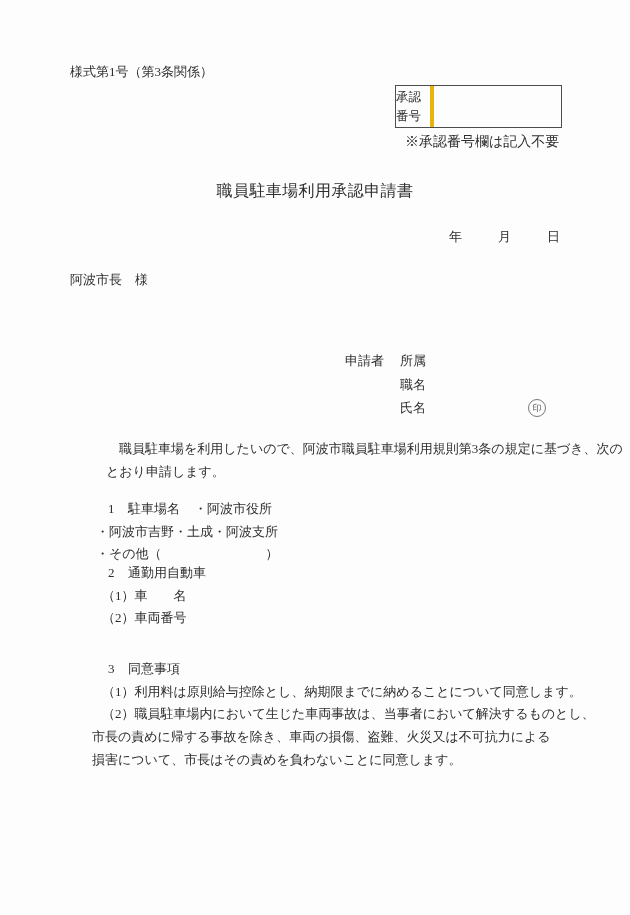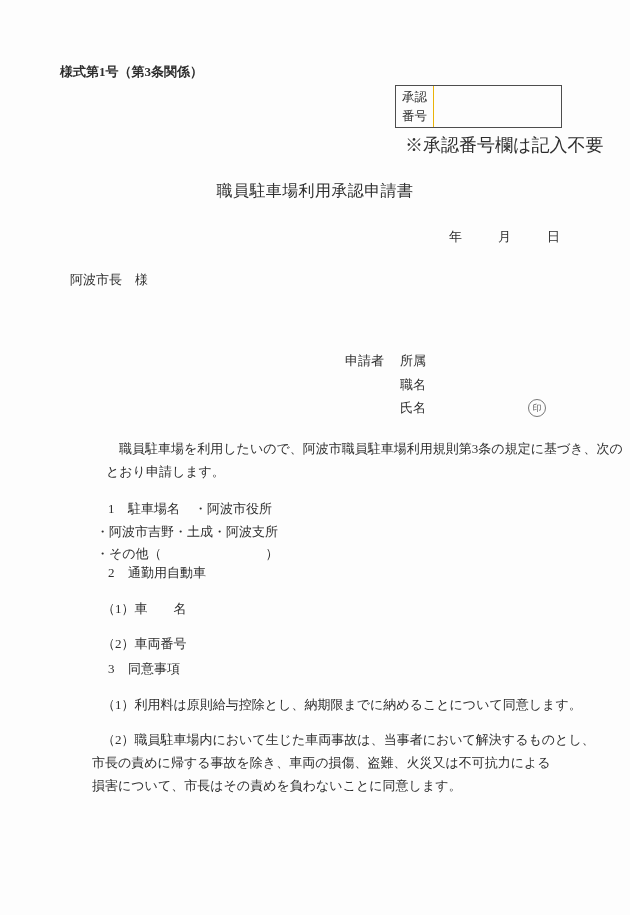--- a/index.html
+++ b/index.html
@@ -13,48 +13,46 @@
     height: 915px;
     background: #fdfdfd;
     font-family: "Liberation Serif", "DejaVu Serif", serif;
     color: #2d2d2d;
     font-size: 13px;
     overflow: hidden;
   }
   .abs { position: absolute; }
 
   .form-number {
-    left: 60px; top: 62px;
+    left: 70px; top: 62px;
     line-height: 20px;
     white-space: pre;
-    font-weight: bold;
   }
 
   .approval-box {
     left: 395px; top: 85px;
     width: 167px; height: 43px;
     border: 1px solid #4d4d4d;
     display: flex;
     box-sizing: border-box;
     background: #fdfdfd;
   }
   .approval-label {
     width: 38px;
-    border-right: 1px solid #eab308;
+    border-right: 4px solid #eab308;
     box-sizing: border-box;
-    text-align: center;
     font-size: 12.5px;
     line-height: 18.5px;
     padding-top: 2px;
   }
   .approval-value { flex: 1; }
 
   .approval-note {
     left: 405px; top: 133px;
-    font-size: 18px;
+    font-size: 14px;
     white-space: pre;
   }
 
   .doc-title {
     left: 0; right: 0; top: 181px;
     text-align: center;
     font-size: 16px;
     letter-spacing: 0.4px;
     white-space: pre;
   }
@@ -123,21 +121,21 @@
   .head-line { padding-left: 108px; }
   .snum {
     display: inline-block;
     width: 20px;
   }
   .s1title {
     display: inline-block;
     width: 66px;
   }
   .pad168 { padding-left: 96px; }
-  .pad102 { padding-left: 102px; margin-top: 13px; }
+  .pad102 { padding-left: 102px; }
   .pad122 { padding-left: 92px; }
 </style>
 </head>
 <body>
 
 <div class="page">
 
   <div class="abs form-number">様式第1号（第3条関係）</div>
 
   <div class="abs approval-box">

